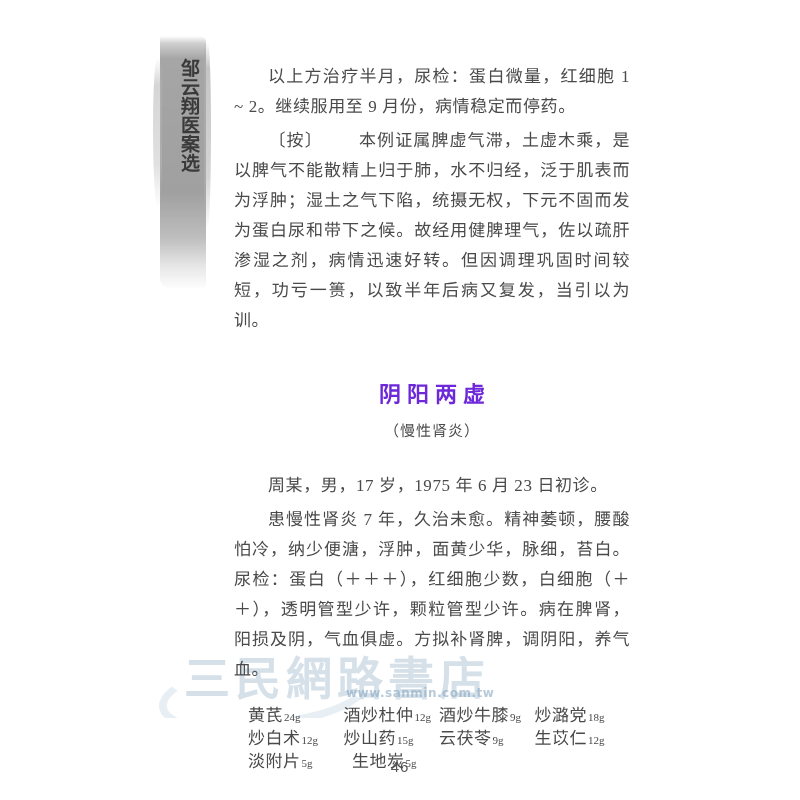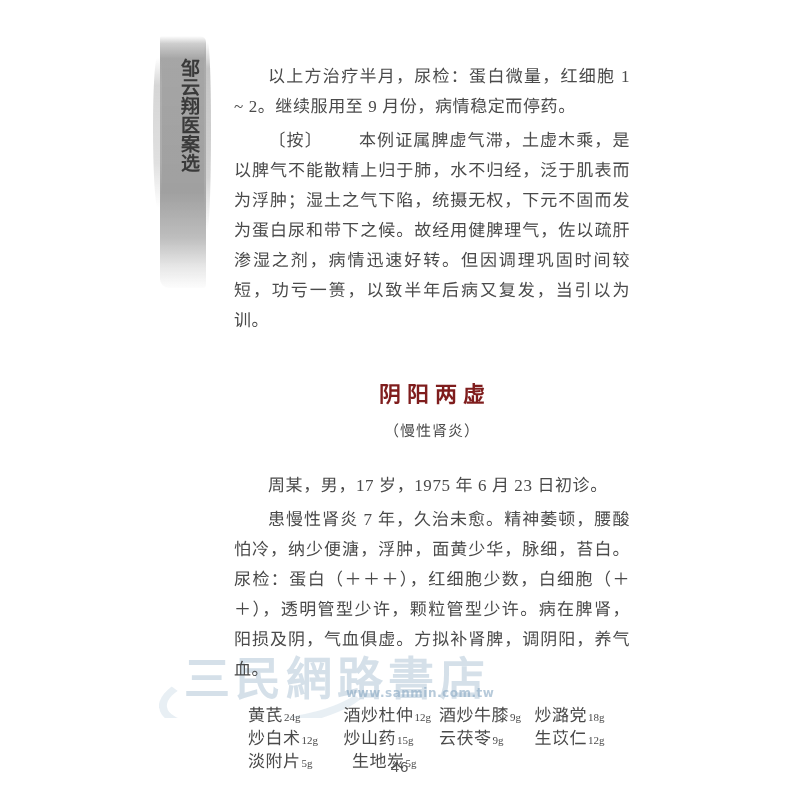--- a/index.html
+++ b/index.html
@@ -114,21 +114,21 @@
   
   .section-head {
     margin-top: 40px;
     text-align: center;
   }
   .section-title {
     font-family: "DejaVu Serif", "Liberation Serif", serif;
     font-size: 22px;
     font-weight: 700;
     letter-spacing: 6px;
-    color: #7f1d1d;
+    color: #6d28d9;
     margin: 0 0 0 6px;
   }
   .section-sub {
     font-size: 15px;
     letter-spacing: 1px;
     color: #4d4d4d;
     margin: 11px 0 0 0;
   }
 
   .block-gap-top { margin-top: 31px; }

